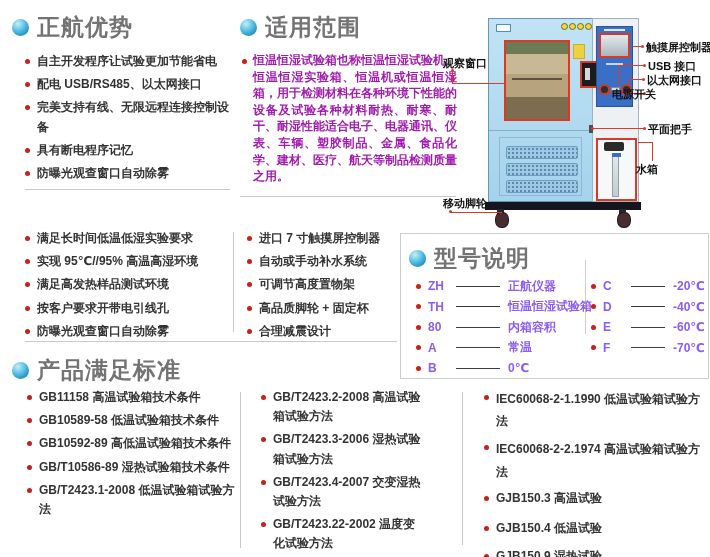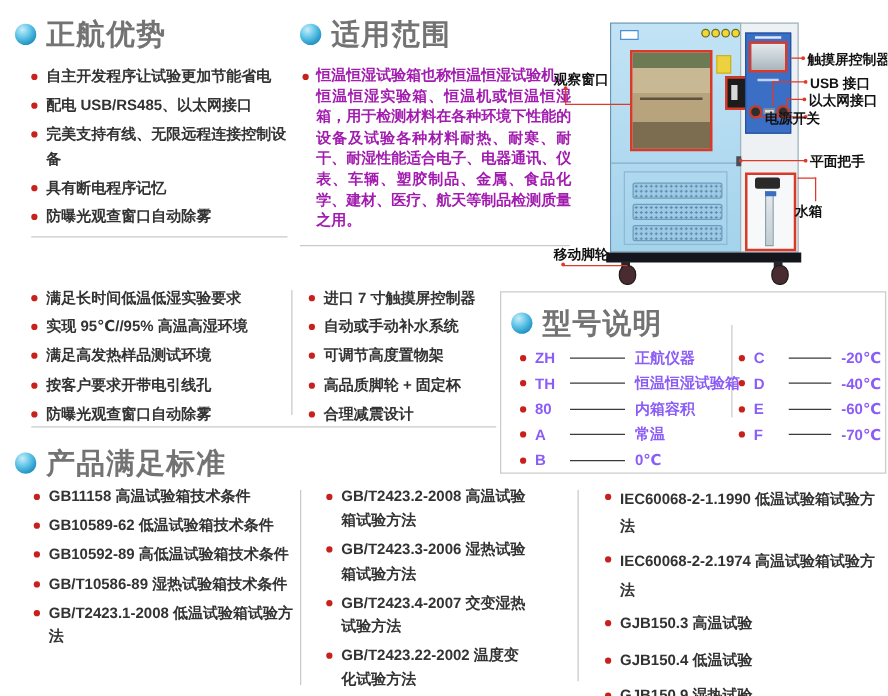--- a/index.html
+++ b/index.html
@@ -231,21 +231,21 @@
         </div>
     </div>
   </div>
 
   <div class="sec-title" style="left:12px; top:355px;">
     <span class="sphere"></span>
     <span class="t">产品满足标准</span>
   </div>
   <ul class="blist" style="left:26px; top:388px; width:212px;">
     <li><span class="dot"></span><span>GB11158 高温试验箱技术条件</span></li>
-    <li><span class="dot"></span><span>GB10589-62 低温试验箱技术条件</span></li>
+    <li><span class="dot"></span><span>GB10589-58 低温试验箱技术条件</span></li>
     <li><span class="dot"></span><span>GB10592-89 高低温试验箱技术条件</span></li>
     <li><span class="dot"></span><span>GB/T10586-89 湿热试验箱技术条件</span></li>
     <li><span class="dot"></span><span>GB/T2423.1-2008 低温试验箱试验方法</span></li>
   </ul>
   <ul class="blist" style="left:260px; top:388px; width:165px;">
     <li><span class="dot"></span><span>GB/T2423.2-2008 高温试验箱试验方法</span></li>
     <li><span class="dot"></span><span>GB/T2423.3-2006 湿热试验箱试验方法</span></li>
     <li><span class="dot"></span><span>GB/T2423.4-2007 交变湿热试验方法</span></li>
     <li><span class="dot"></span><span>GB/T2423.22-2002 温度变化试验方法</span></li>
   </ul>

